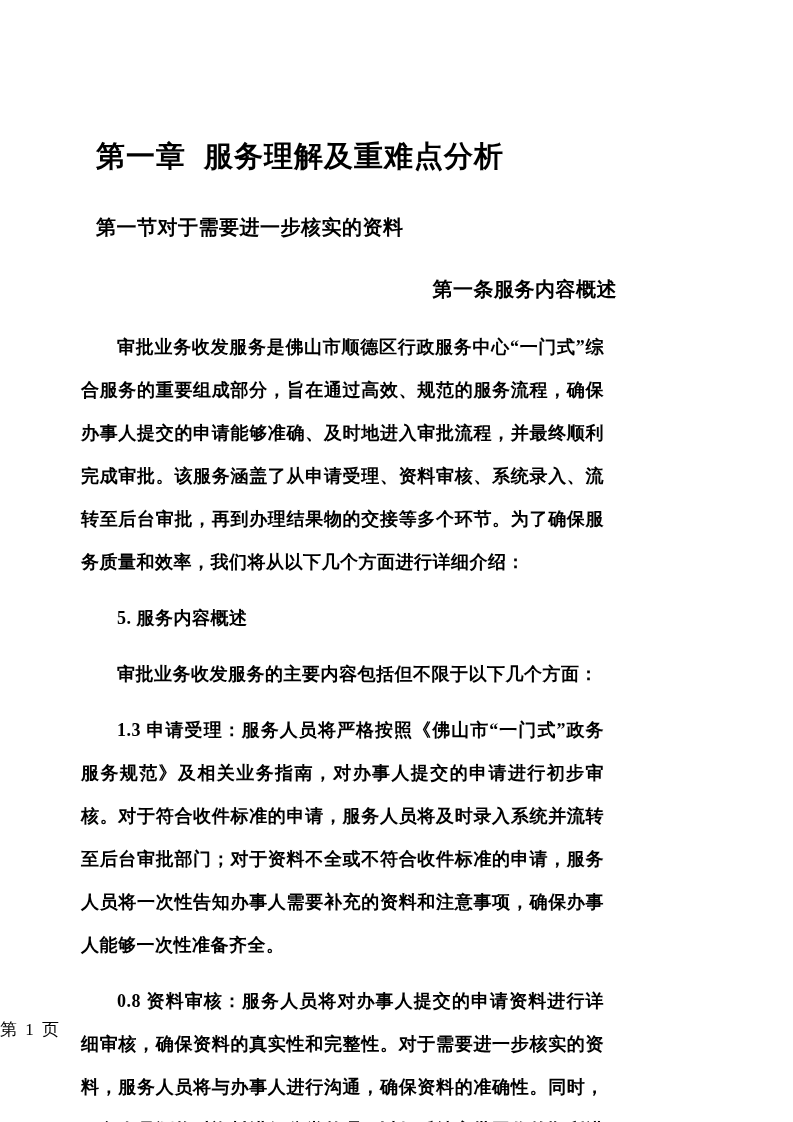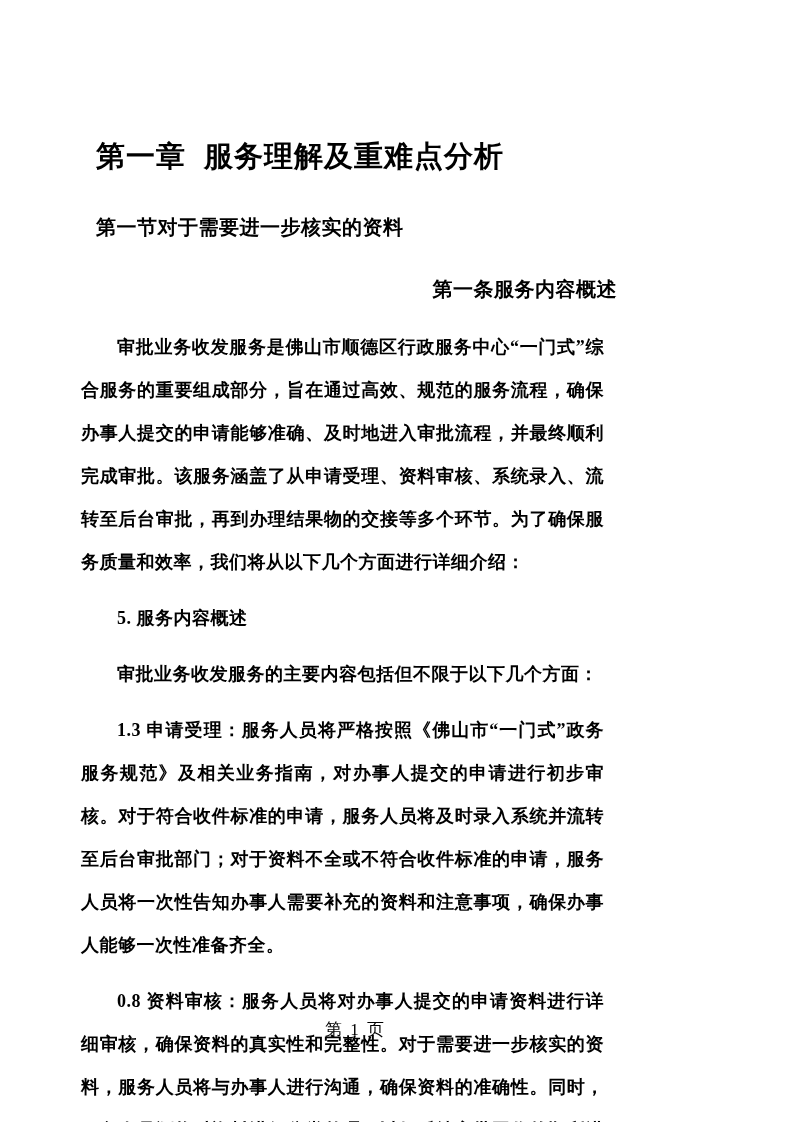--- a/index.html
+++ b/index.html
@@ -51,24 +51,24 @@
       margin: 13px;
       font-size: 18px;
       font-weight: bold;
       line-height: 43px;
       text-align: justify;
       text-indent: 36px;
       letter-spacing: 0.5px;
     }
     .footer {
       position: absolute;
-      left: 13px;
+      left: 0;
       top: 1018px;
       width: 100%;
-      text-align: center;
+      text-align: left;
       font-size: 17px;
       font-weight: normal;
       letter-spacing: 2px;
     }
   </style>
 </head>
 <body>
 
 <div class="page">
 

